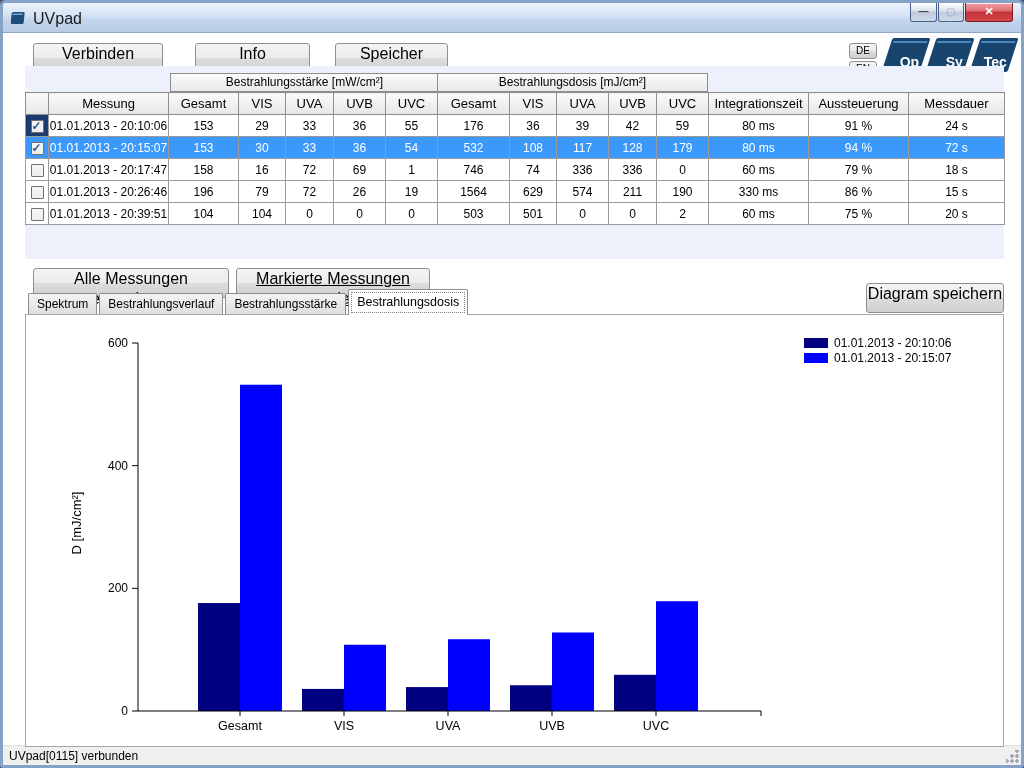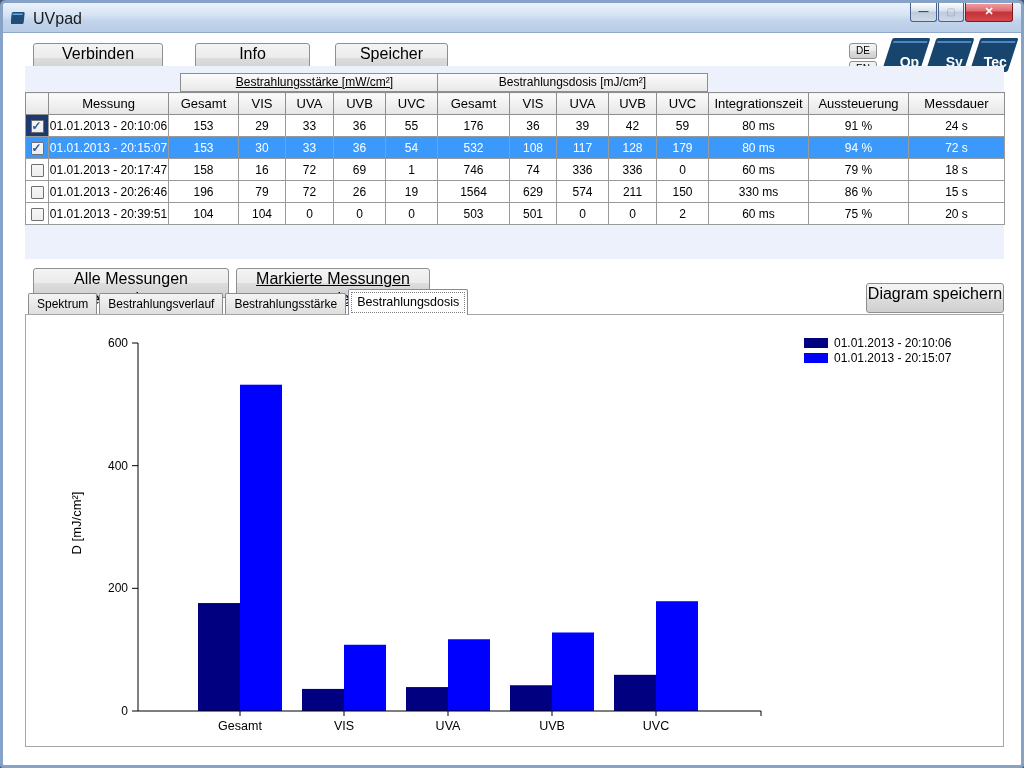--- a/index.html
+++ b/index.html
@@ -136,21 +136,21 @@
         <div class="logo-seg" style="left: 94px;">
           <div class="swoosh"></div>
           <span>Tec</span>
         </div>
       </div>
     <div class="logo-caption">Optical System Technology</div>
   </div>
 
   <div class="table-panel"></div>
   <div class="grp-row" id="grp-row">
-      <div class="grp-cell" style="left: 177px; width: 269px; text-decoration: underline;">Bestrahlungsstärke [mW/cm²]</div>
+      <div class="grp-cell" style="left: 167px; width: 269px;">Bestrahlungsstärke [mW/cm²]</div>
       <div class="grp-cell" style="left: 434px; width: 271px;">Bestrahlungsdosis [mJ/cm²]</div>
     </div>
   <table class="grid" id="grid">
     <colgroup id="grid-cols">
         <col style="width: 23px;">
         <col style="width: 120px;">
         <col style="width: 70px;">
         <col style="width: 47px;">
         <col style="width: 48px;">
         <col style="width: 52px;">
@@ -240,21 +240,21 @@
           <td>01.01.2013 - 20:26:46</td>
           <td>196</td>
           <td>79</td>
           <td>72</td>
           <td>26</td>
           <td>19</td>
           <td>1564</td>
           <td>629</td>
           <td>574</td>
           <td>211</td>
-          <td>150</td>
+          <td>190</td>
           <td>330 ms</td>
           <td>86 %</td>
           <td>15 s</td>
         </tr>
         <tr>
           <td><span class="cb"></span></td>
           <td>01.01.2013 - 20:39:51</td>
           <td>104</td>
           <td>104</td>
           <td>0</td>
@@ -322,13 +322,17 @@
           <div class="legend-swatch" style="background: rgb(0, 0, 128);"></div>
           <span class="legend-label">01.01.2013 - 20:10:06</span>
         </div>
         <div class="legend-item">
           <div class="legend-swatch" style="background: rgb(0, 0, 255);"></div>
           <span class="legend-label">01.01.2013 - 20:15:07</span>
         </div>
       </div>
   </div>
 
+  <div class="statusbar">
+    <span class="status-text">UVpad[0115] verbunden</span>
+    <div class="grip"></div>
+  </div>
 </div>
 
 </body></html>

